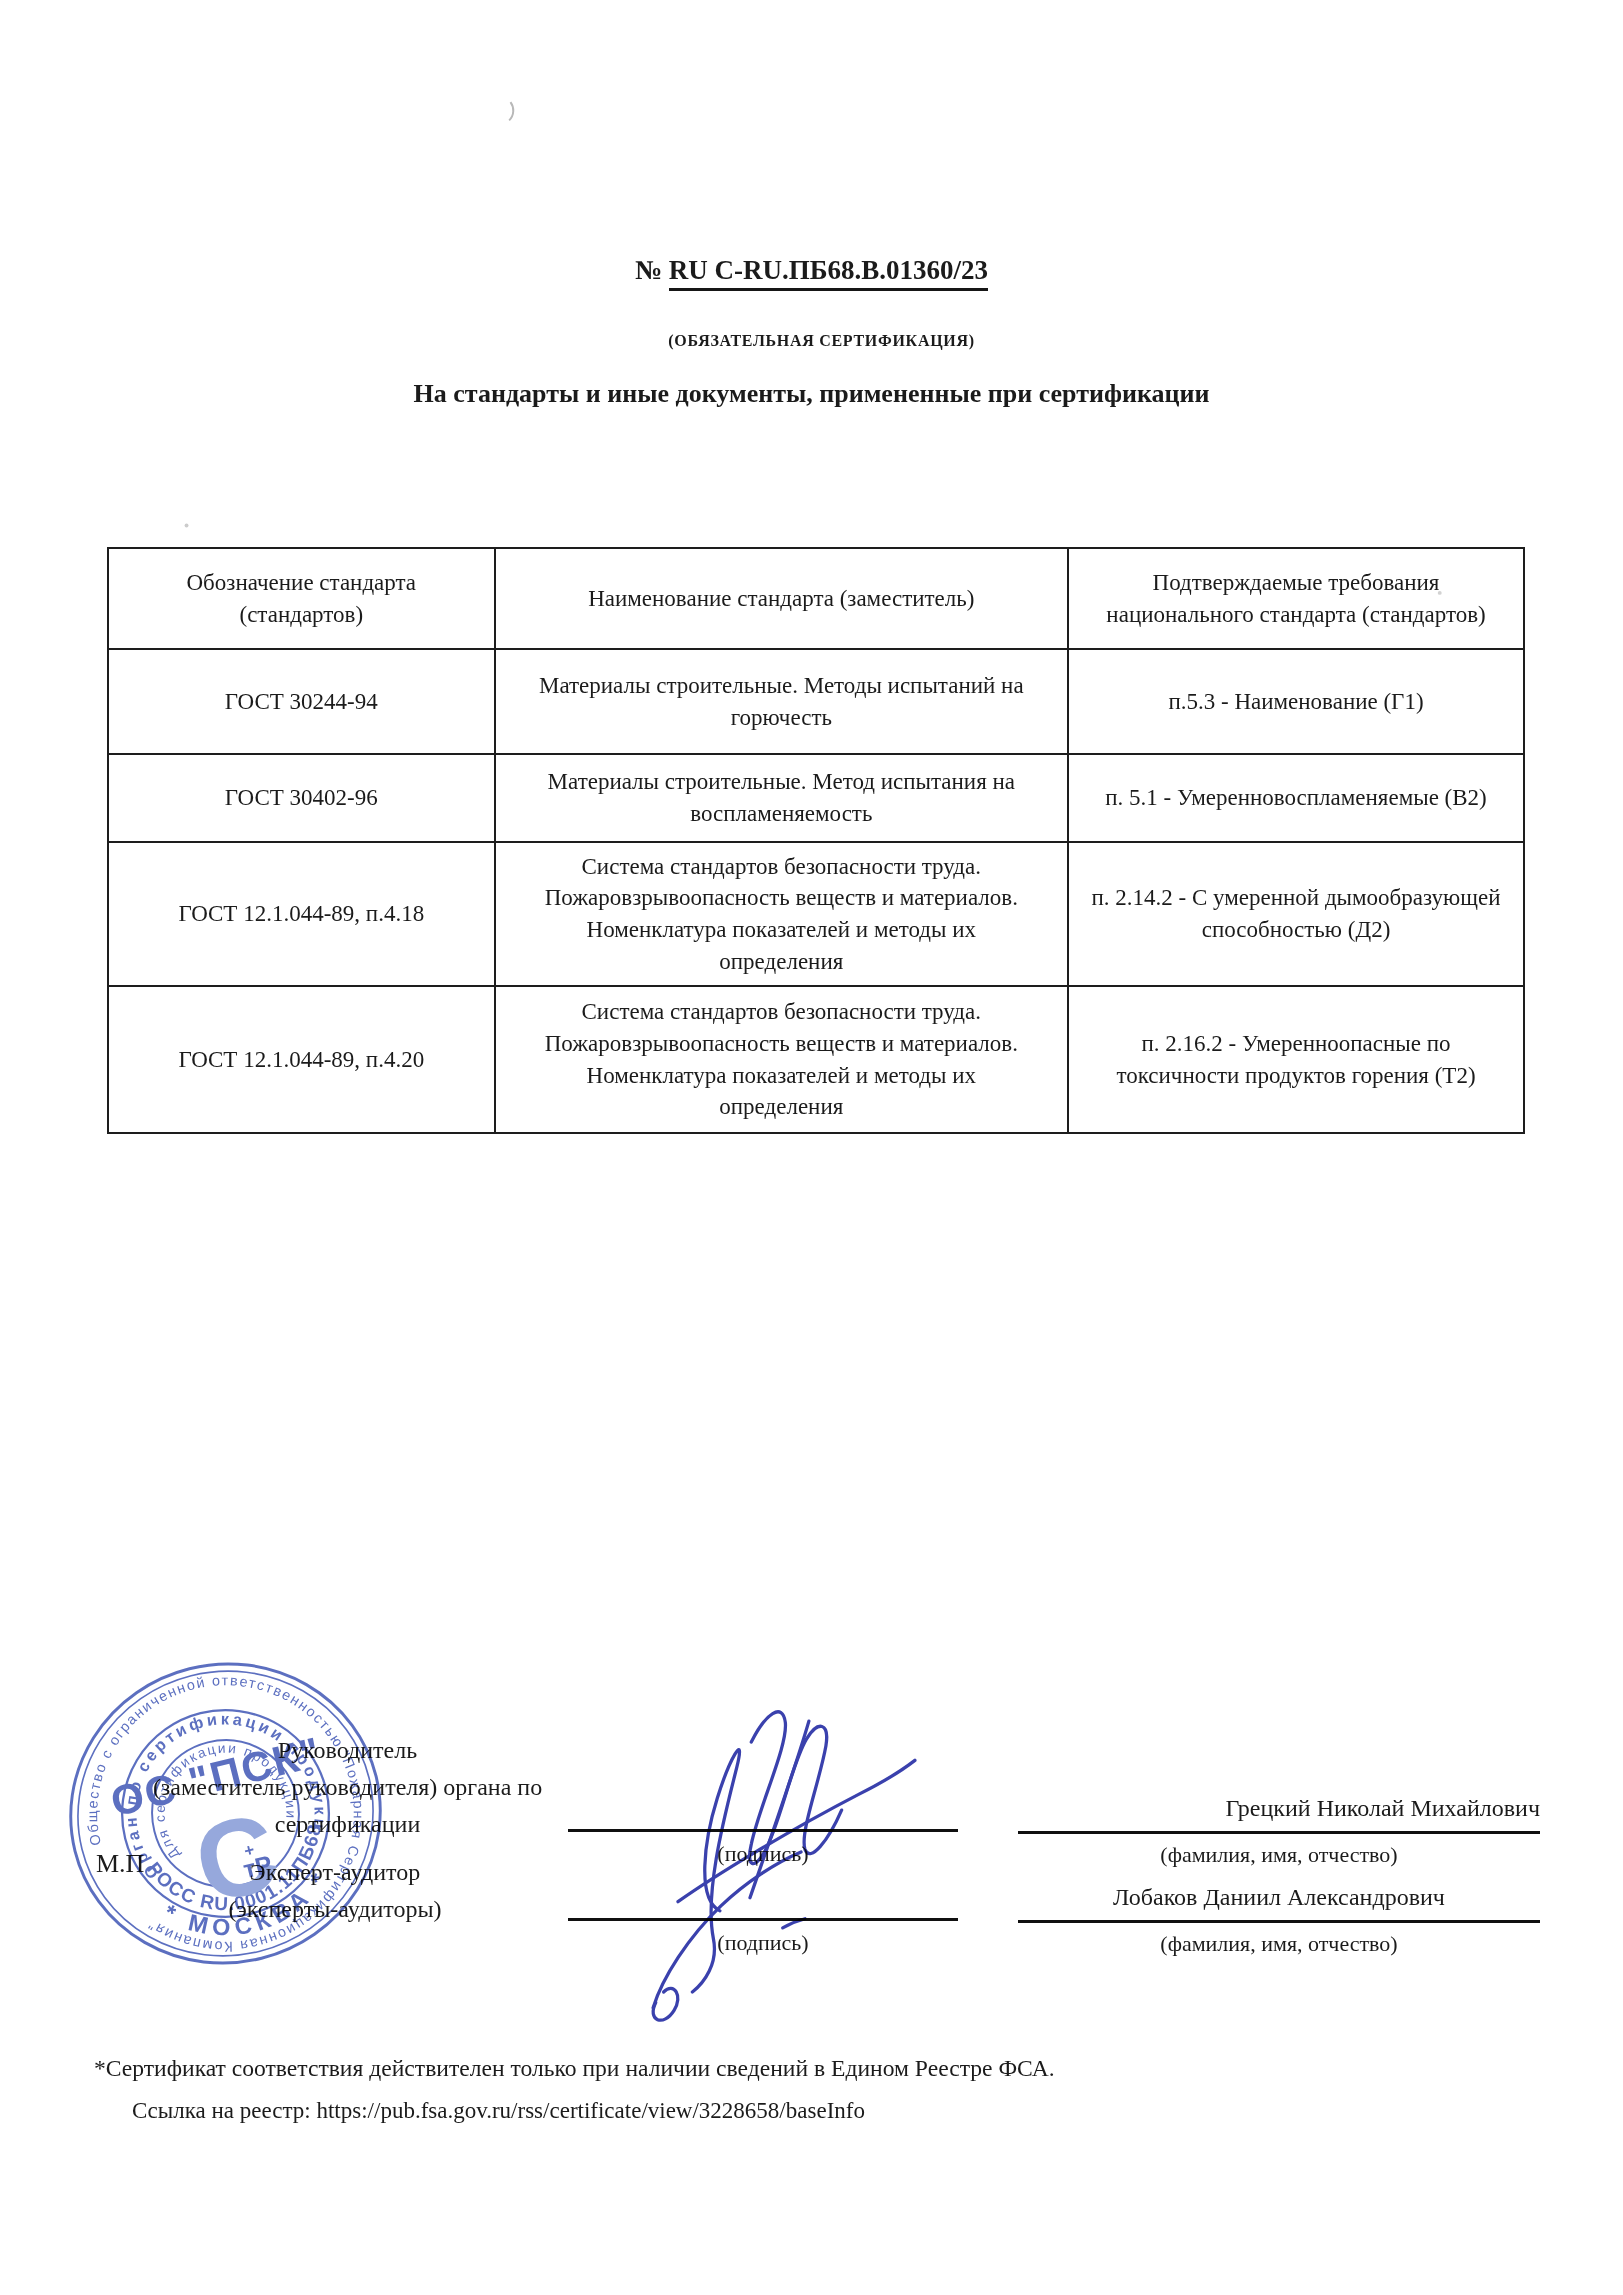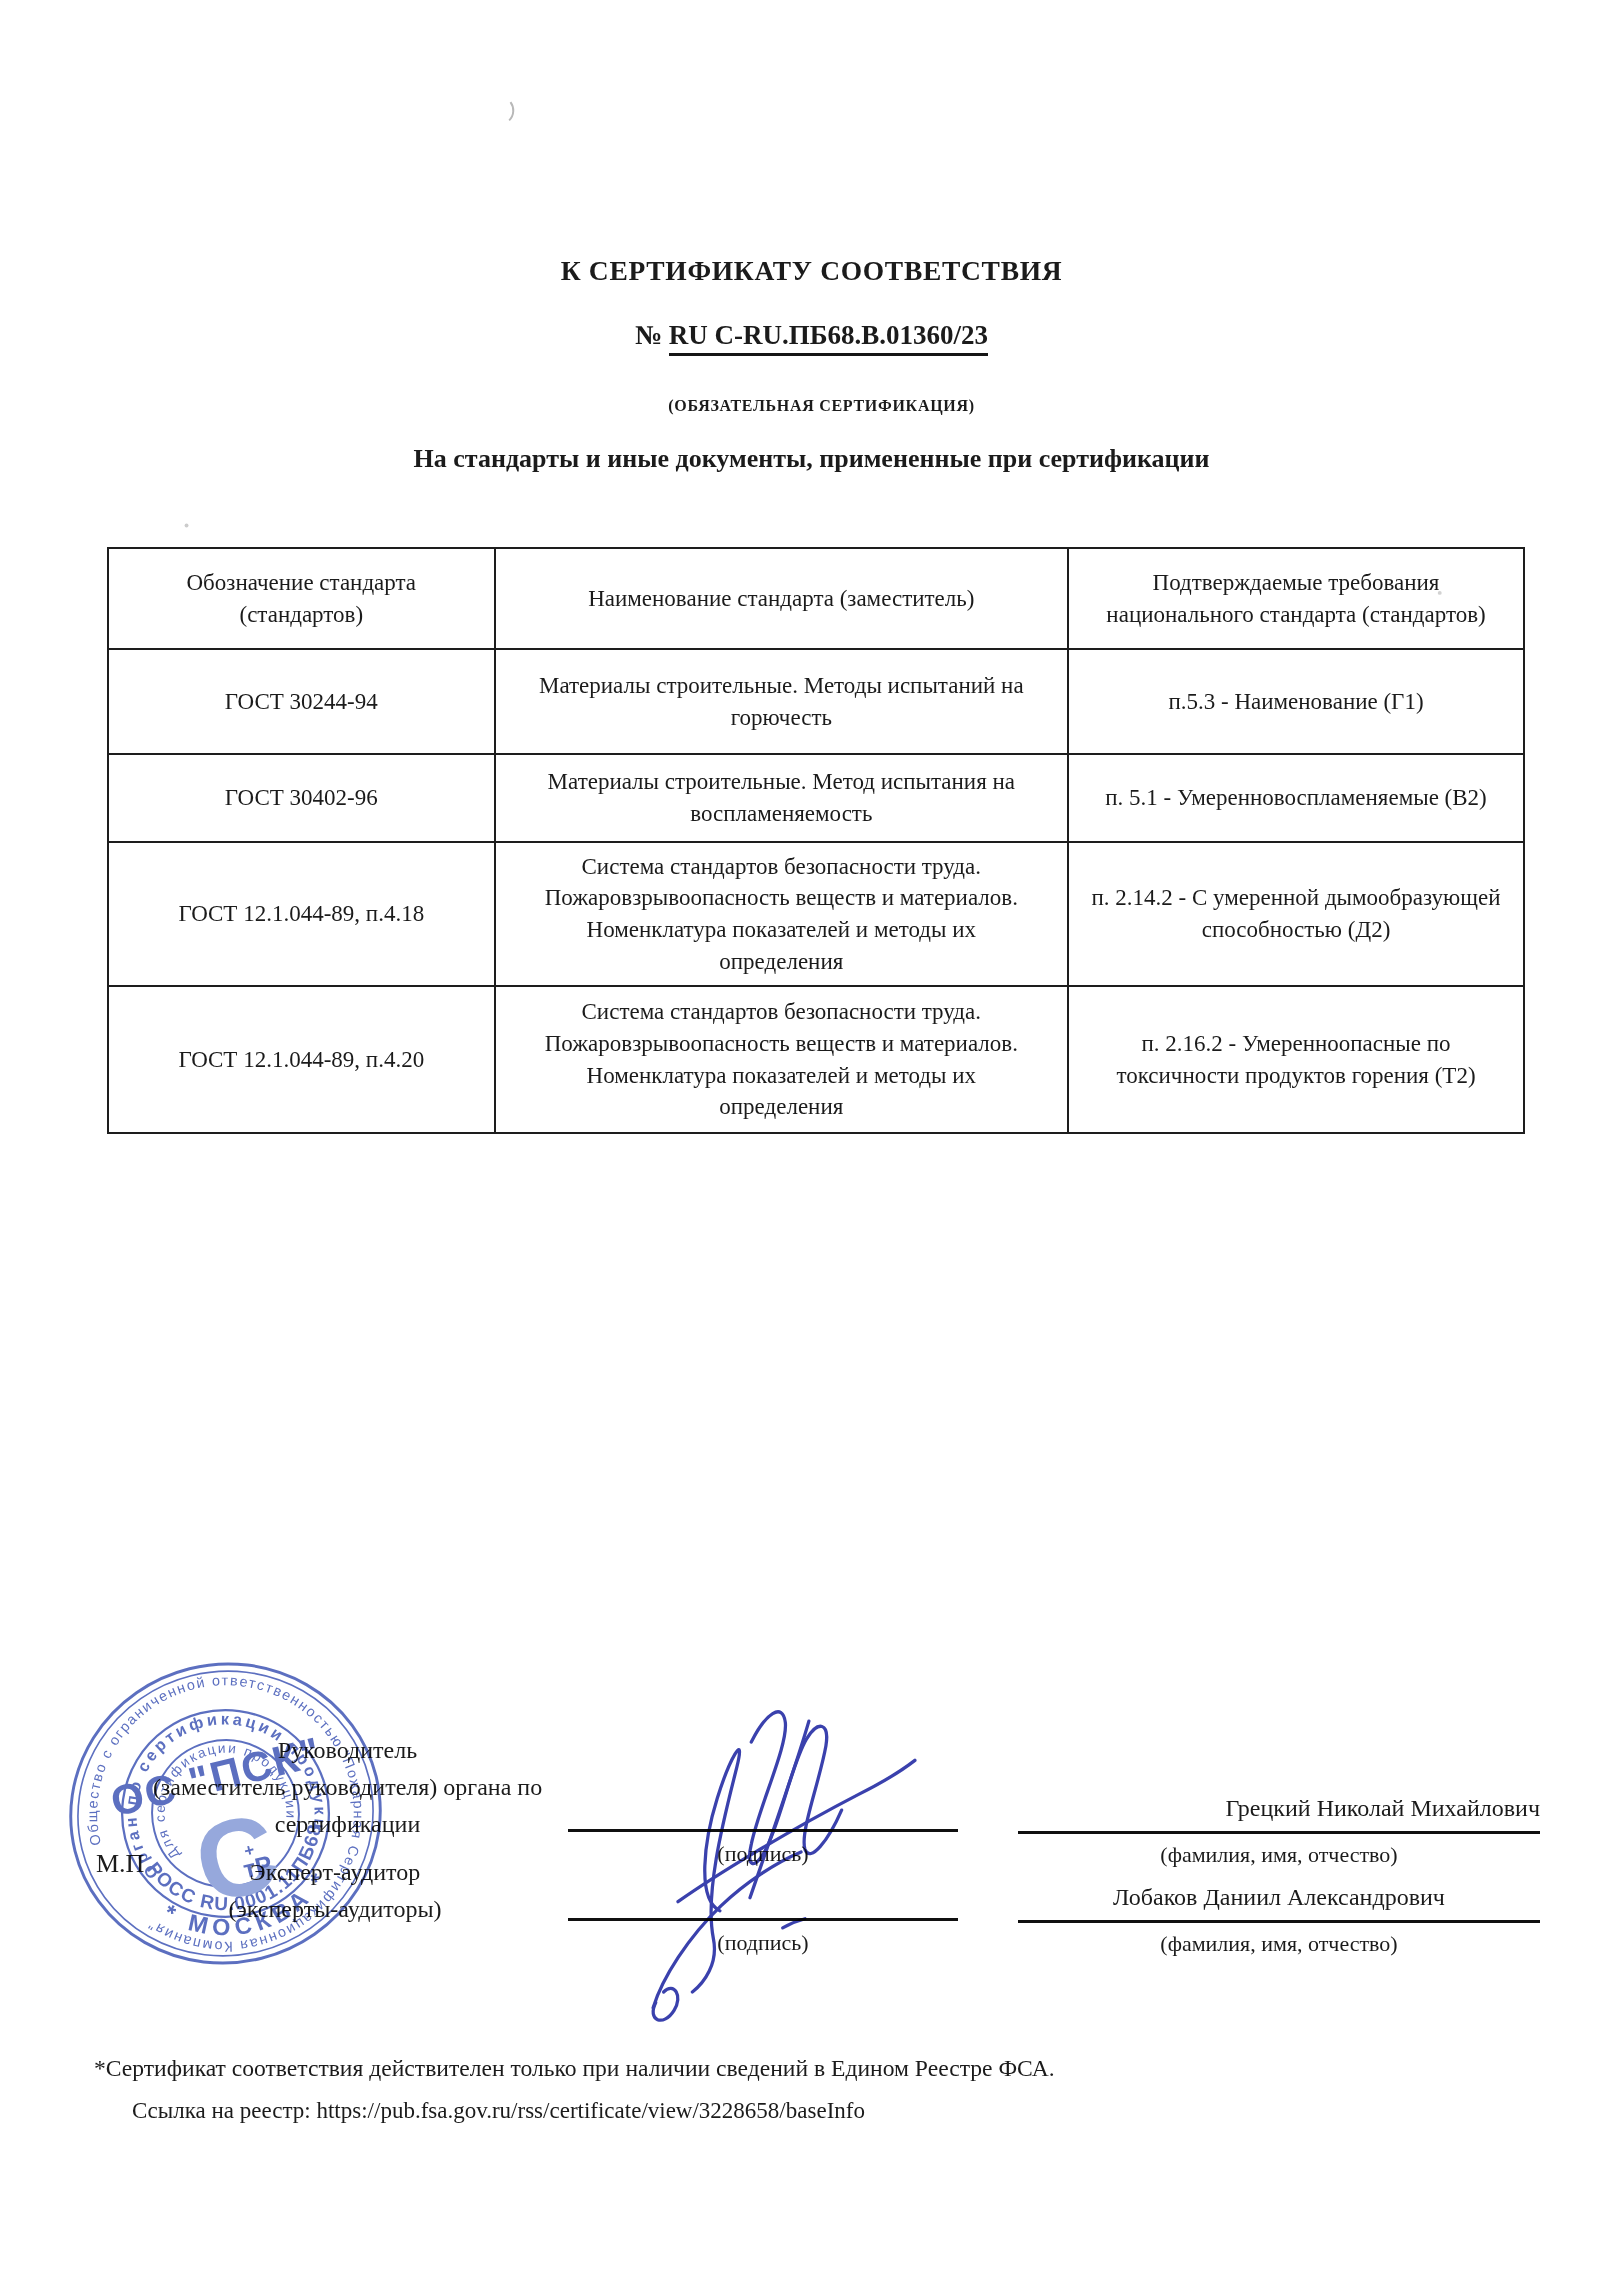--- a/index.html
+++ b/index.html
@@ -57,21 +57,20 @@
   .ink-svg   { position:absolute; left:0; top:0; width:1623px; height:2295px;
                pointer-events:none; mix-blend-mode:multiply; }
   .stamp-text { font-family:"Liberation Sans", sans-serif; fill:#3f56b5; }
 </style>
 </head>
 <body>
 
 <div class="page">
 
   <div class="doc-head">
-    <div class="h-line" data-bind="document.title_line2">К СЕРТИФИКАТУ СООТВЕТСТВИЯ</div>
     <div class="h-num"><span data-bind="document.cert_number_prefix">№ </span><span class="u" data-bind="document.cert_number">RU C-RU.ПБ68.В.01360/23</span></div>
     <div class="h-type" data-bind="document.cert_type">(ОБЯЗАТЕЛЬНАЯ СЕРТИФИКАЦИЯ)</div>
     <div class="h-sub" data-bind="document.subtitle">На стандарты и иные документы, примененные при сертификации</div>
   </div>
 
   <table class="standards">
     <colgroup>
         <col class="c1">
         <col class="c2">
         <col class="c3">

